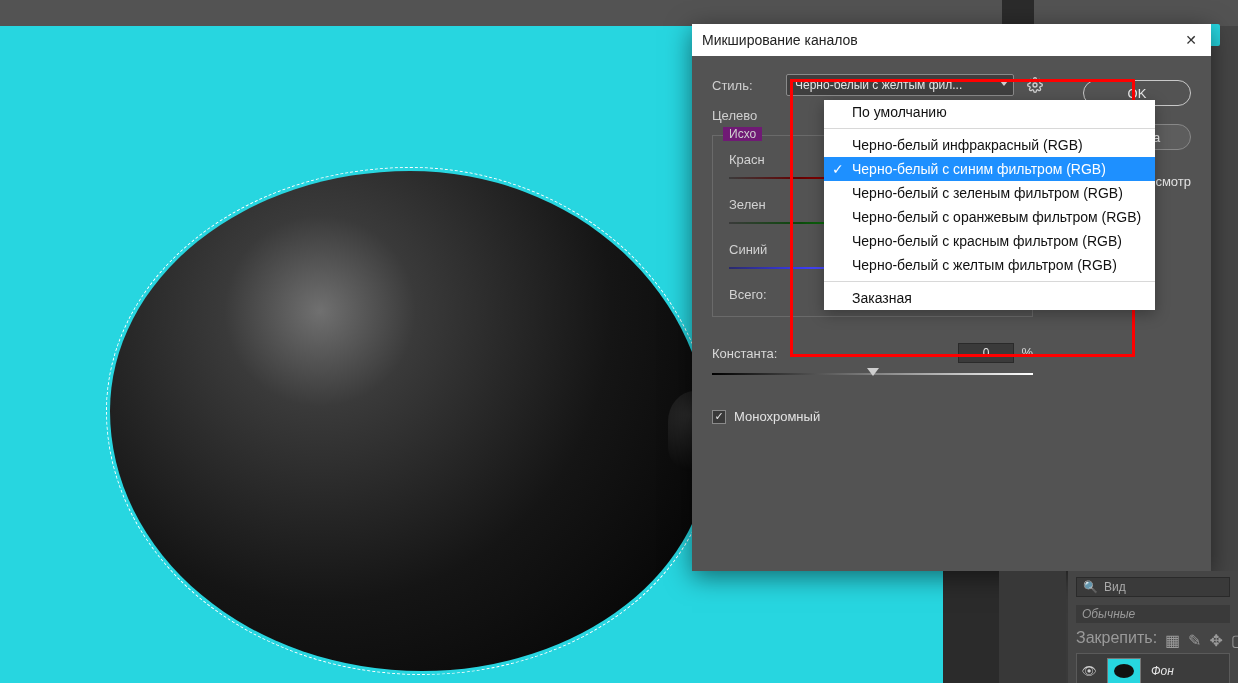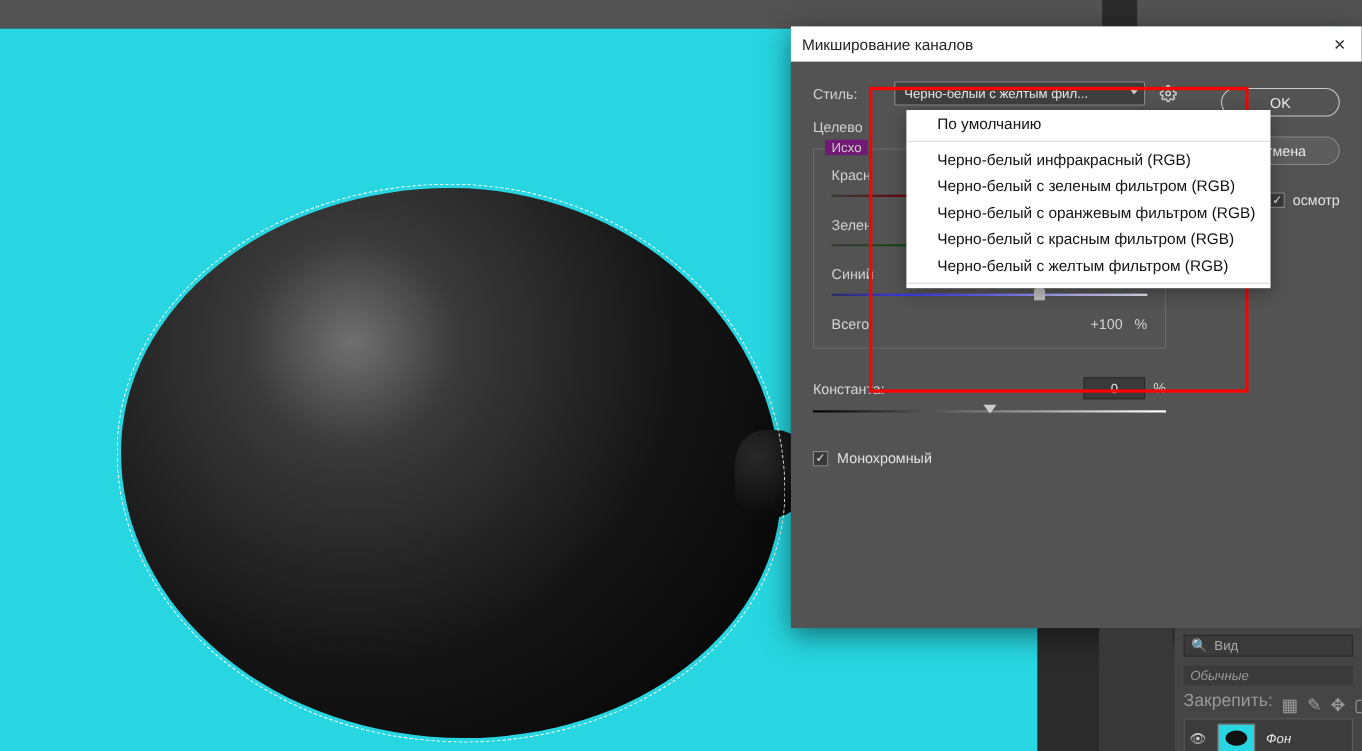--- a/index.html
+++ b/index.html
@@ -26,21 +26,21 @@
     pointer-events: none;
   }
 
   
   .rstrip { position: absolute; right: 204px; top: 0; width: 32px; height: 571px; background: #2b2b2b; }
   .rstrip2 { position: absolute; right: 0; top: 0; width: 204px; height: 571px; background: #454545; }
   .rstrip-top { position: absolute; right: 0; top: 0; width: 204px; height: 26px; background: #535353; }
   .rstrip-preview { position: absolute; right: 18px; top: 24px; width: 22px; height: 22px; background: #27d6e0; border-radius: 2px; }
 
   
-  .dialog { position: absolute; left: 719px; top: 24px; width: 519px; height: 547px; background: #535353; box-shadow: 0 6px 24px rgba(0,0,0,.5); }
+  .dialog { position: absolute; left: 692px; top: 24px; width: 519px; height: 547px; background: #535353; box-shadow: 0 6px 24px rgba(0,0,0,.5); }
   .dlg-title { height: 32px; background: #fff; color: #222; display: flex; align-items: center; padding: 0 10px; font-size: 14px; justify-content: space-between; }
   .dlg-close { width: 20px; height: 20px; display: flex; align-items: center; justify-content: center; cursor: pointer; font-size: 14px; color: #333; }
   .dlg-body { padding: 18px 20px; color: #d8d8d8; font-size: 13px; position: relative; }
 
   .row { display: flex; align-items: center; margin-bottom: 12px; gap: 10px; }
   .lbl { width: 64px; color: #cfcfcf; }
 
   .style-select {
     flex: 0 0 228px; height: 22px; background: #3f3f3f; border: 1px solid #8a8a8a; color: #e5e5e5;
     padding: 0 18px 0 8px; font-size: 12px; border-radius: 2px; position: relative; display: flex; align-items: center;
@@ -208,25 +208,27 @@
   <div class="preview-check">
     <span class="chk">✓</span>
     <span>осмотр</span>
   </div>
 </div>
 
 <div class="dropdown" id="dd">
     <div class="dd-item">По умолчанию</div>
     <div class="dd-sep"></div>
     <div class="dd-item">Черно-белый инфракрасный (RGB)</div>
+    <div class="dd-item selected">Черно-белый с синим фильтром (RGB)</div>
     <div class="dd-item">Черно-белый с зеленым фильтром (RGB)</div>
     <div class="dd-item">Черно-белый с оранжевым фильтром (RGB)</div>
     <div class="dd-item">Черно-белый с красным фильтром (RGB)</div>
     <div class="dd-item">Черно-белый с желтым фильтром (RGB)</div>
     <div class="dd-sep"></div>
+    <div class="dd-item">Заказная</div>
   </div>
 
 <div class="red-outline ro1"></div>
 
 <div class="rtools"></div>
 <div class="layers">
   <div class="search">
     <span>🔍</span>
     <span>Вид</span>
   </div>

